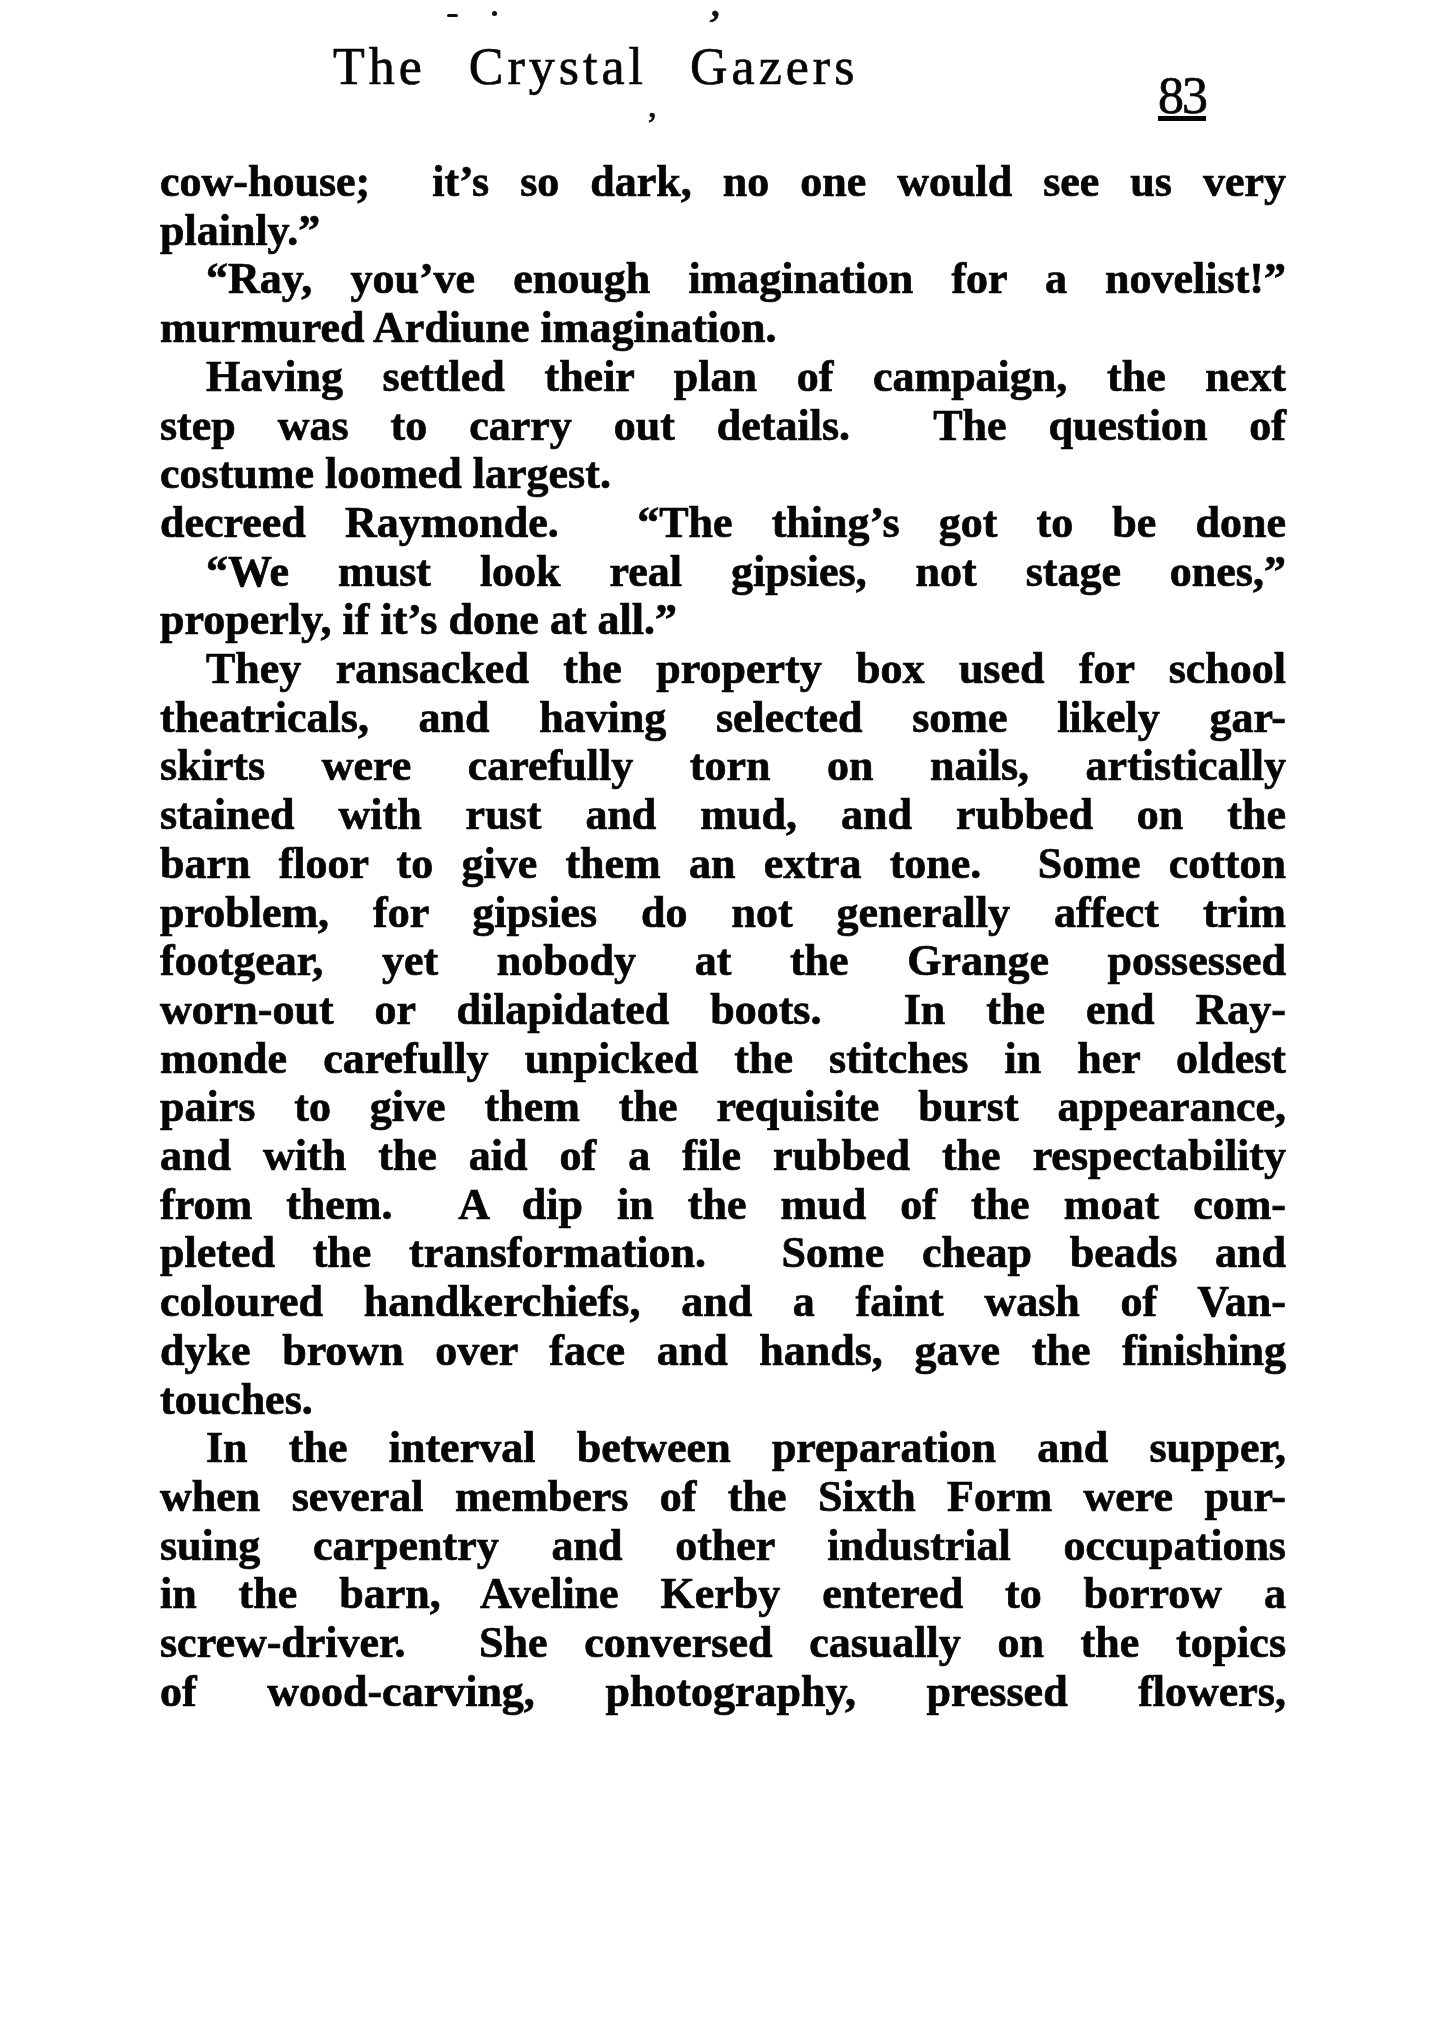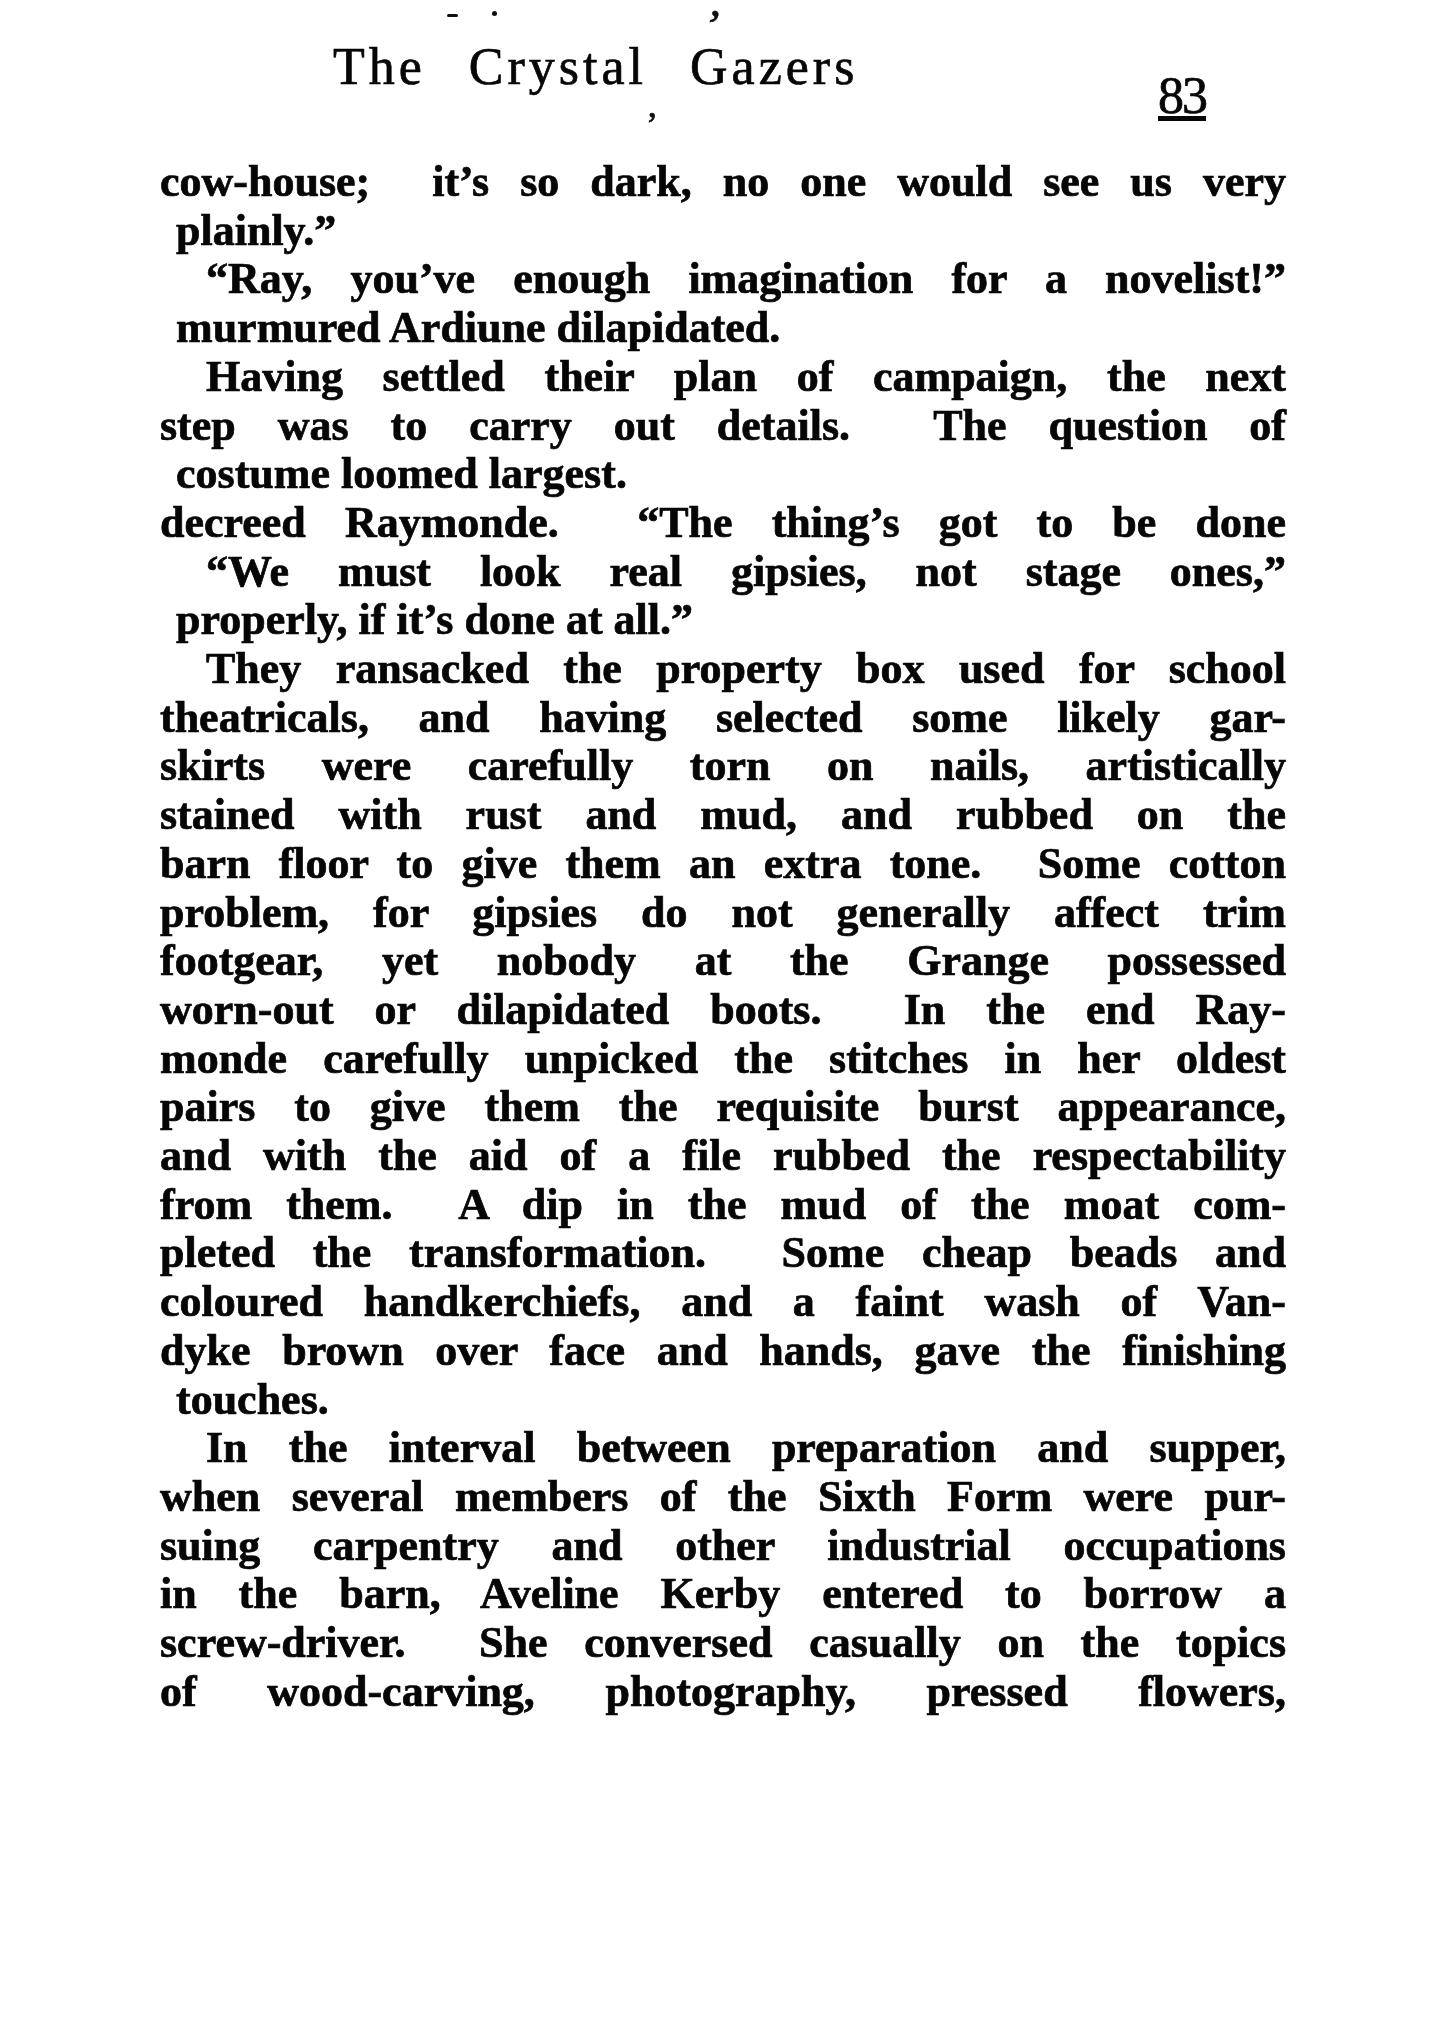--- a/index.html
+++ b/index.html
@@ -38,21 +38,21 @@
     top: 158px;
     width: 1126px;
     font-size: 44px;
     line-height: 48.7px;
   }
   .line {
     text-align: justify;
     text-align-last: justify;
     font-weight: bold;
   }
-  .line.eop { text-align-last: left; margin-left: 16px; }
+  .line.eop { text-align-last: left; }
   .line.indent { text-indent: 46px; }
   
   .speck { position: absolute; background: #101010; }
   .speck-dash { left: 447px; top: 14px; width: 11px; height: 3px; border-radius: 2px; }
   .speck-dot  { left: 492px; top: 11px; width: 5px; height: 5px; border-radius: 50%; }
   .speck-curl {
     position: absolute; left: 712px; top: -26px;
     font-size: 46px; color: #101010; -webkit-text-stroke: 0.7px #101010;
     transform: rotate(10deg);
   }
@@ -67,21 +67,21 @@
 <div class="page">
 
   <div class="title">The Crystal Gazers</div>
 
   <div class="pagenum">83</div>
 
   <div class="text-block">
       <div class="line">cow-house;&nbsp; it’s so dark, no one would see us very</div>
       <div class="line eop">plainly.”</div>
       <div class="line indent">“Ray, you’ve enough imagination for a novelist!”</div>
-      <div class="line eop">murmured Ardiune dilapidated.</div>
+      <div class="line eop">murmured Ardiune imagination.</div>
       <div class="line indent">Having settled their plan of campaign, the next</div>
       <div class="line">step was to carry out details.&nbsp; The question of</div>
       <div class="line eop">costume loomed largest.</div>
       <div class="line">decreed Raymonde.&nbsp; “The thing’s got to be done</div>
       <div class="line indent">“We must look real gipsies, not stage ones,”</div>
       <div class="line eop">properly, if it’s done at all.”</div>
       <div class="line indent">They ransacked the property box used for school</div>
       <div class="line">theatricals, and having selected some likely gar-</div>
       <div class="line">skirts were carefully torn on nails, artistically</div>
       <div class="line">stained with rust and mud, and rubbed on the</div>

